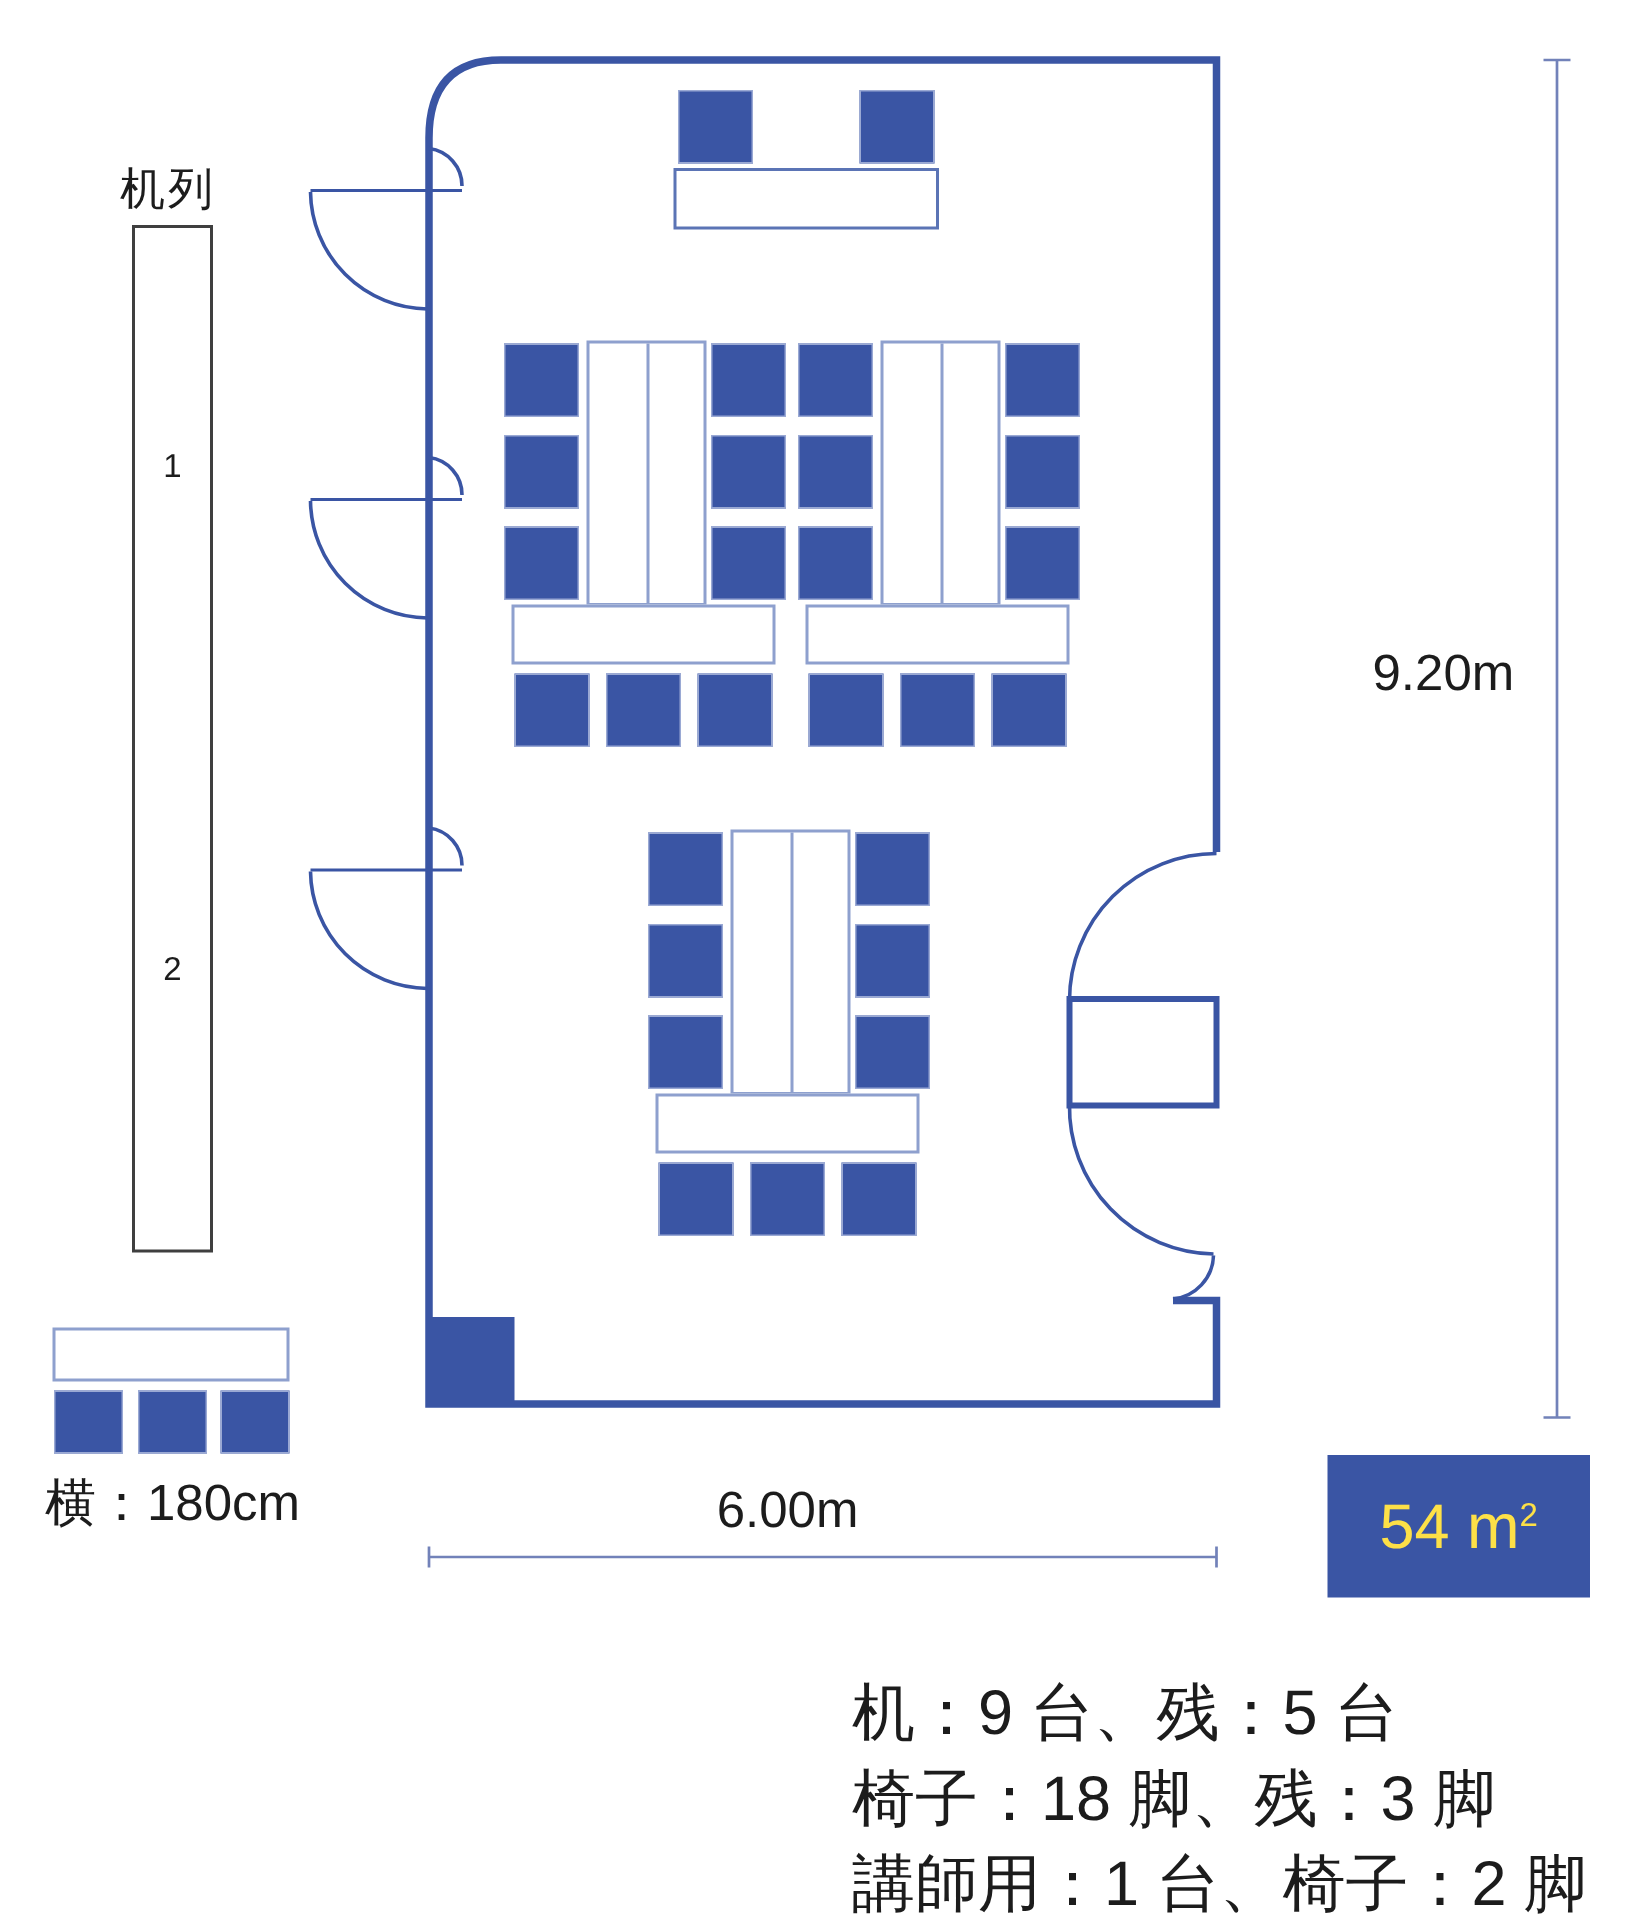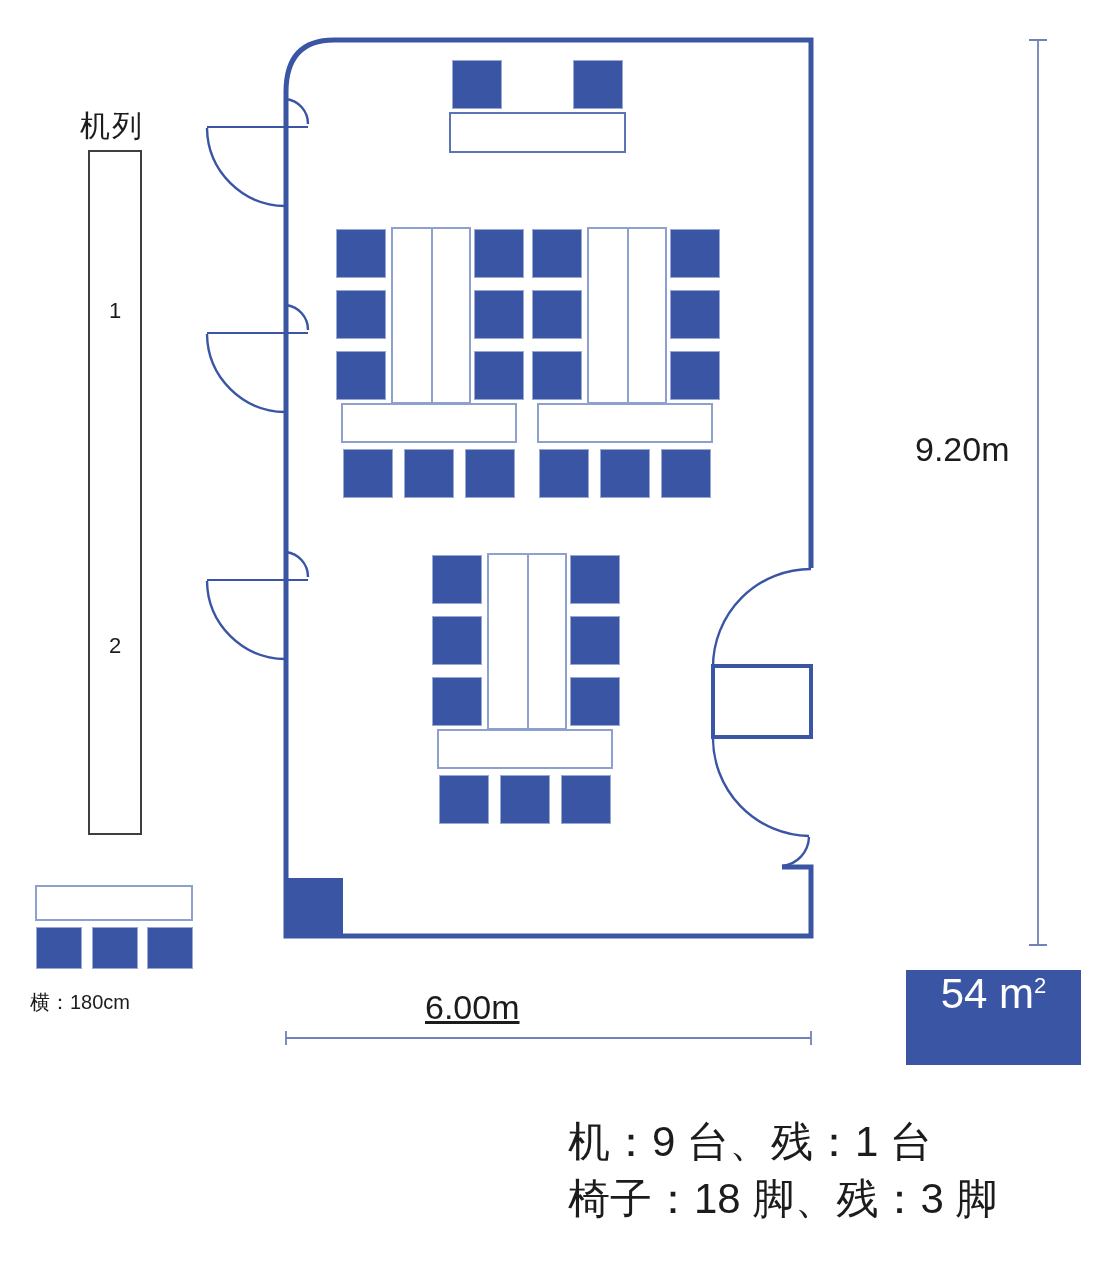--- a/index.html
+++ b/index.html
@@ -40,27 +40,27 @@
   }
   .rowlabel{position:absolute;left:88px;width:54px;text-align:center;font-size:22px;}
   .legend-table{
     position:absolute;left:35px;top:885px;width:158px;height:36px;box-sizing:border-box;
     background:#fff;border:2px solid var(--c-table-border,#8EA0CE);
   }
   .legend-chair{
     position:absolute;top:927px;width:46px;height:42px;box-sizing:border-box;
     background:var(--c-primary,#3A55A4);border:1px solid var(--c-chair-border,#9AA9D4);
   }
-  .legend-text{position:absolute;left:30px;top:984px;font-size:20px;line-height:37px;}
-  .dim-width-label{position:absolute;left:425px;top:988px;width:200px;text-align:left;font-size:34px;text-decoration:underline;}
+  .legend-text{position:absolute;left:30px;top:984px;font-size:34px;line-height:37px;}
+  .dim-width-label{position:absolute;left:425px;top:988px;width:200px;text-align:center;font-size:34px;}
   .dim-height-label{position:absolute;left:915px;top:430px;font-size:34px;}
   .area-badge{
     position:absolute;left:885px;top:970px;width:175px;height:95px;
-    background:var(--c-primary,#3A55A4);color:#ffffff;
-    display:flex;align-items:flex-start;justify-content:center;font-size:42px;margin-left:21px;
+    background:var(--c-primary,#3A55A4);color:#fde047;
+    display:flex;align-items:center;justify-content:center;font-size:42px;
   }
   .area-badge sup{font-size:22px;line-height:0;}
   .summary-left{position:absolute;left:103px;top:1113px;font-size:42px;line-height:57px;white-space:nowrap;}
   .summary-right{position:absolute;left:568px;top:1113px;font-size:42px;line-height:57px;white-space:nowrap;}
 </style>
 </head>
 <body>
 
 <div id="canvas">
 
@@ -159,17 +159,18 @@
   </div>
 
   <div class="dim-height-label">9.20m</div>
   <div class="dim-width-label">6.00m</div>
 
   <div class="area-badge">
     <span>54</span>&nbsp;<span><span>m</span><sup>2</sup></span>
   </div>
 
   <div class="summary-right">
-    <div>机：9 台、残：1 台</div>
+    <div>机：9 台、残：5 台</div>
     <div>椅子：18 脚、残：3 脚</div>
+    <div>講師用：1 台、椅子：2 脚</div>
   </div>
 
 </div>
 
 </body></html>

